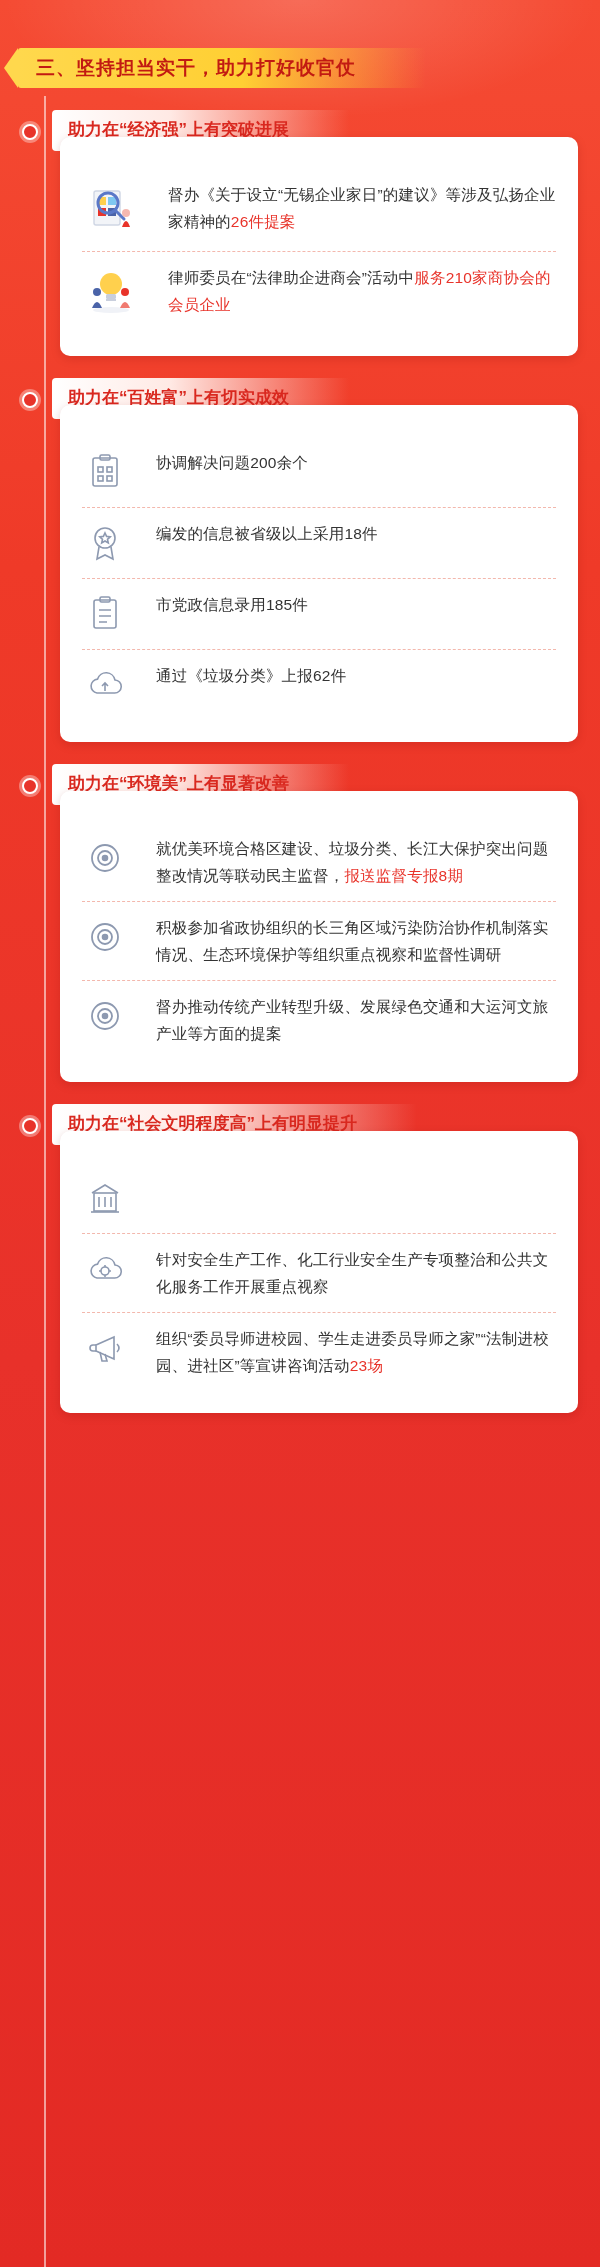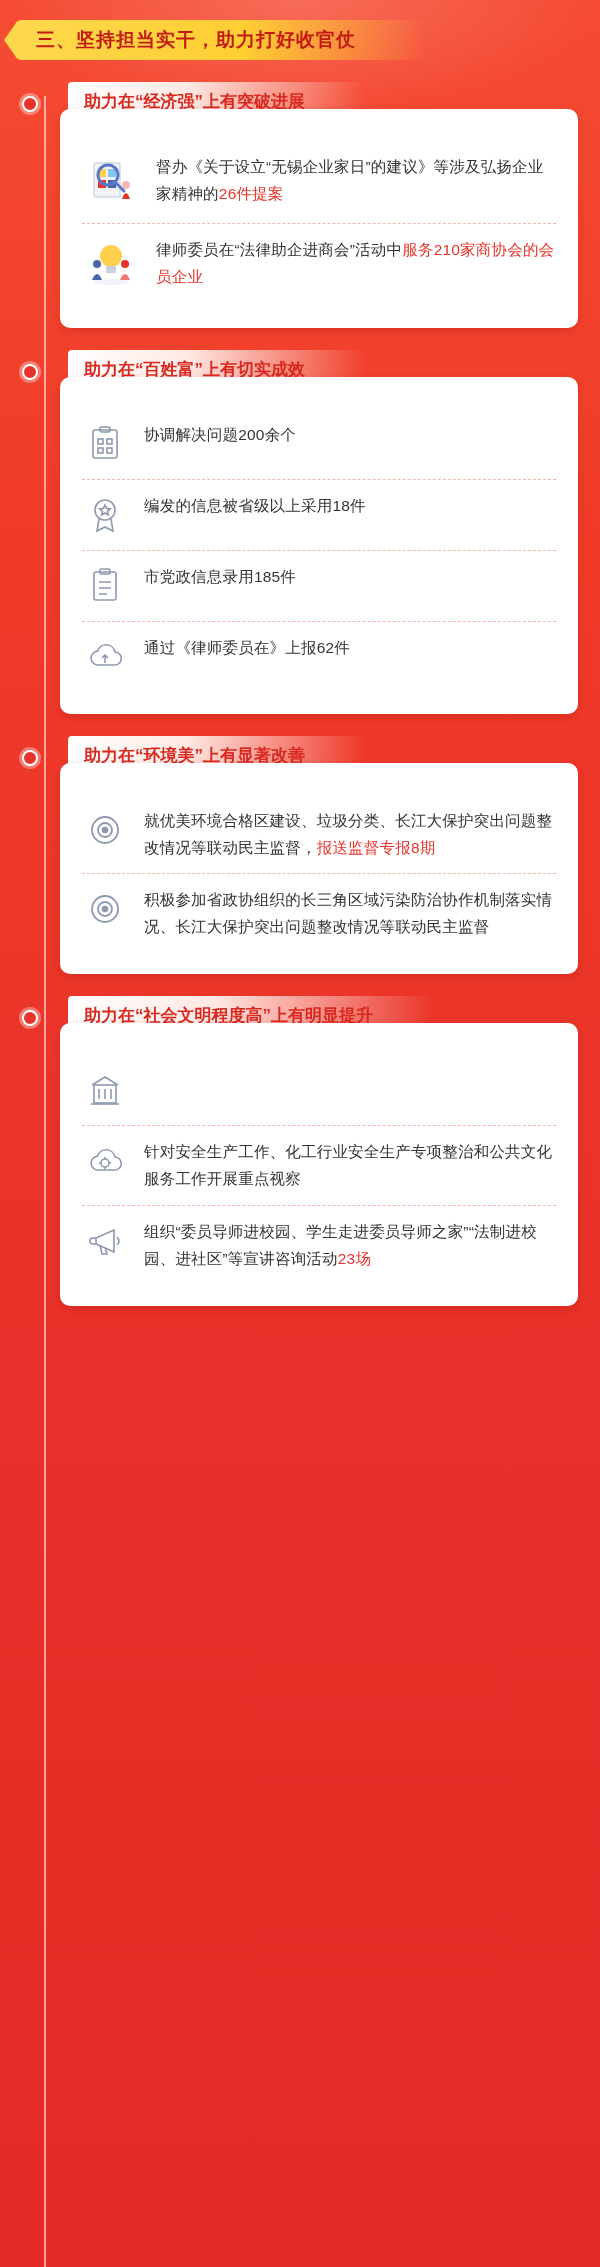--- a/index.html
+++ b/index.html
@@ -13,21 +13,21 @@
     width: 600px;
     min-height: 2267px;
     position: relative;
     padding: 0 0 40px 0;
     background: linear-gradient(180deg,#f54b33 0%, #ef3a28 25%, #e8312a 60%, #e32a24 100%);
     overflow: hidden;
   }
   
   .section-banner {
     position: relative;
-    margin: 20px 0 0 18px;
+    margin: 48px 0 0 18px;
     display: flex;
     align-items: center;
   }
   .banner-shape {
     position: relative;
     display: flex;
     align-items: center;
     background: linear-gradient(90deg,#ffd84d 0%, #ffcf33 55%, rgba(255,207,51,0) 100%);
     height: 40px;
     padding: 0 70px 0 18px;
@@ -70,21 +70,21 @@
     left: -0px;
     top: 14px;
     width: 16px; height: 16px;
     border-radius: 50%;
     background: #e8332a;
     border: 2px solid #ffffff;
     box-shadow: 0 0 0 3px rgba(255,255,255,0.35);
     z-index: 3;
   }
   .block-head {
-    margin-left: 46px;
+    margin-left: 30px;
     display: flex;
     align-items: center;
   }
   .head-pill {
     background: linear-gradient(90deg,#ffffff 0%, #ffe9e4 40%, rgba(255,255,255,0.0) 100%);
     position: relative;
     padding: 9px 60px 9px 16px;
     border-radius: 4px 0 0 4px;
     min-height: 38px;
     display: flex;
@@ -102,21 +102,21 @@
     border-radius: 10px;
     padding: 32px 22px 22px 22px;
     box-shadow: 0 3px 10px rgba(120,0,0,0.18);
     position: relative;
     z-index: 1;
   }
   .row {
     display: flex;
     align-items: flex-start;
     padding: 12px 0;
-    gap: 16px;
+    gap: 28px;
   }
   .row + .row { border-top: 1px dashed #f3b8ad; }
   .ico {
     flex: 0 0 58px;
     width: 58px;
     height: 58px;
     display: flex;
     align-items: center;
     justify-content: center;
   }
@@ -236,21 +236,21 @@
           </div>
           <div class="txt"><span>市党政信息录用185件</span></div>
         </div>
         <div class="row">
           <div class="ico small">
             <svg width="42" height="42" viewBox="0 0 42 42" fill="none" stroke="#8d99b0" stroke-width="1.6">
               <path d="M13 29 a7 7 0 0 1 0.6 -13.9 A9 9 0 0 1 31 16 a6.5 6.5 0 0 1 -0.5 13 z"></path>
               <path d="M21 27 v-8 M18 22 l3 -3 3 3"></path>
             </svg>
           </div>
-          <div class="txt"><span>通过《律师委员在》上报62件</span></div>
+          <div class="txt"><span>通过《垃圾分类》上报62件</span></div>
         </div>
       </div>
     </div>
 
     <div class="block">
       <div class="dot"></div>
       <div class="block-head">
         <div class="head-pill">
           <span class="head-text">助力在“环境美”上有显著改善</span>
         </div>
@@ -267,21 +267,31 @@
           <div class="txt"><span>就优美环境合格区建设、垃圾分类、长江大保护突出问题整改情况等联动民主监督，</span><span class="hl">报送监督专报8期</span></div>
         </div>
         <div class="row">
           <div class="ico small">
             <svg width="42" height="42" viewBox="0 0 42 42" fill="none" stroke="#8d99b0" stroke-width="1.8">
               <circle cx="21" cy="21" r="13"></circle>
               <circle cx="21" cy="21" r="7"></circle>
               <circle cx="21" cy="21" r="2.4" fill="#8d99b0"></circle>
             </svg>
           </div>
-          <div class="txt"><span>积极参加省政协组织的长三角区域污染防治协作机制落实情况、长江大保护突出问题整改情况等联动民主监督</span></div>
+          <div class="txt"><span>积极参加省政协组织的长三角区域污染防治协作机制落实情况、生态环境保护等组织重点视察和监督性调研</span></div>
+        </div>
+        <div class="row">
+          <div class="ico small">
+            <svg width="42" height="42" viewBox="0 0 42 42" fill="none" stroke="#8d99b0" stroke-width="1.8">
+              <circle cx="21" cy="21" r="13"></circle>
+              <circle cx="21" cy="21" r="7"></circle>
+              <circle cx="21" cy="21" r="2.4" fill="#8d99b0"></circle>
+            </svg>
+          </div>
+          <div class="txt"><span>督办推动传统产业转型升级、发展绿色交通和大运河文旅产业等方面的提案</span></div>
         </div>
       </div>
     </div>
 
     <div class="block">
       <div class="dot"></div>
       <div class="block-head">
         <div class="head-pill">
           <span class="head-text">助力在“社会文明程度高”上有明显提升</span>
         </div>

